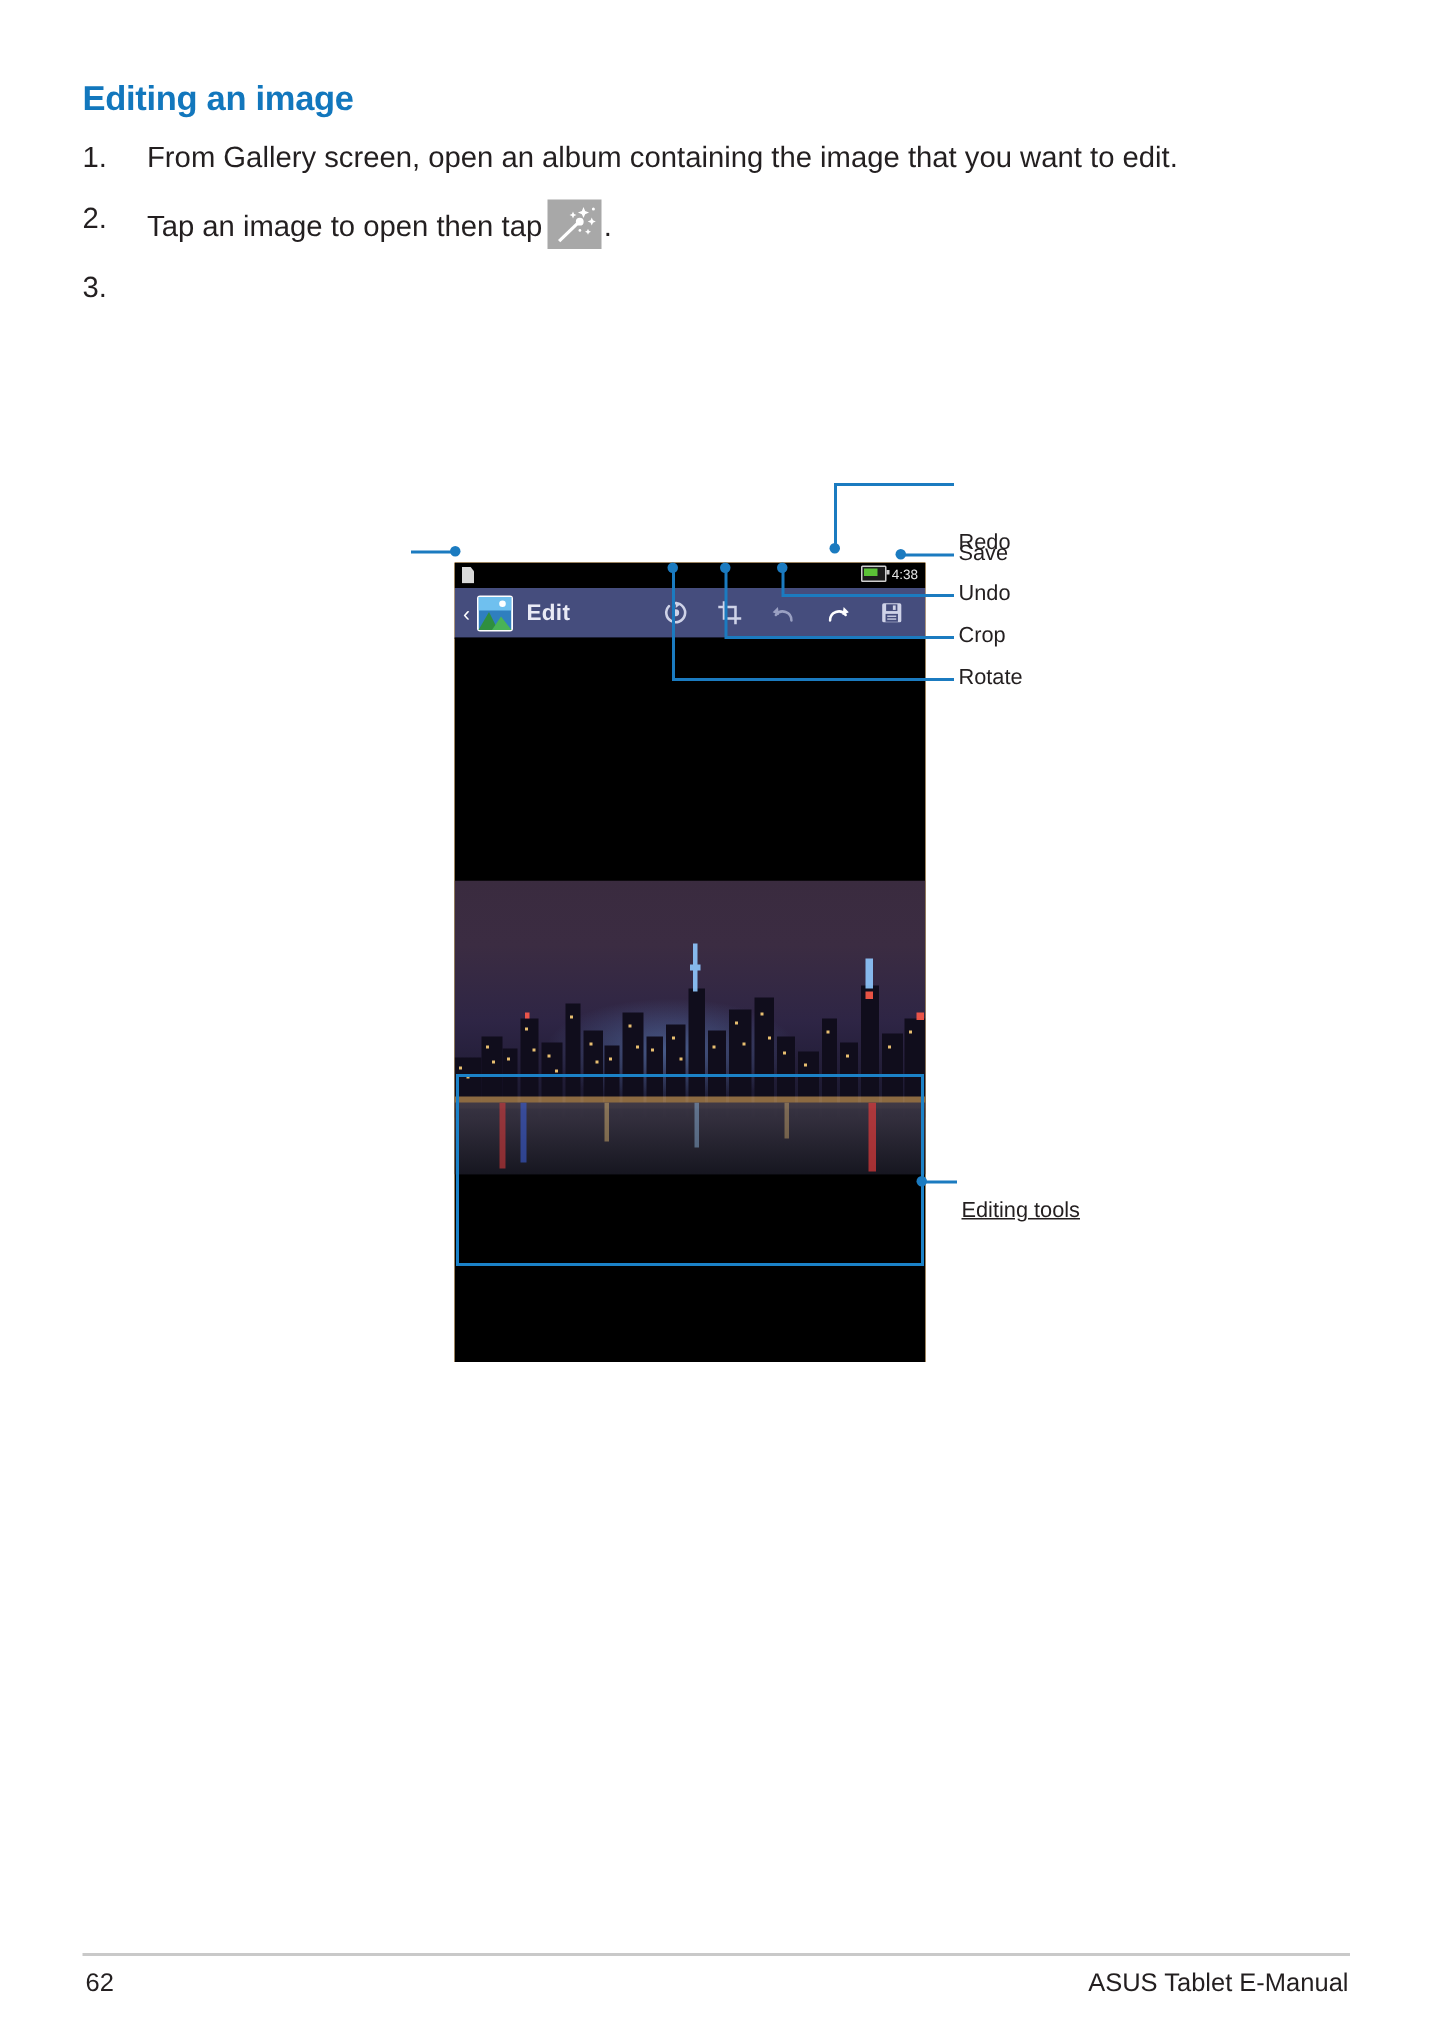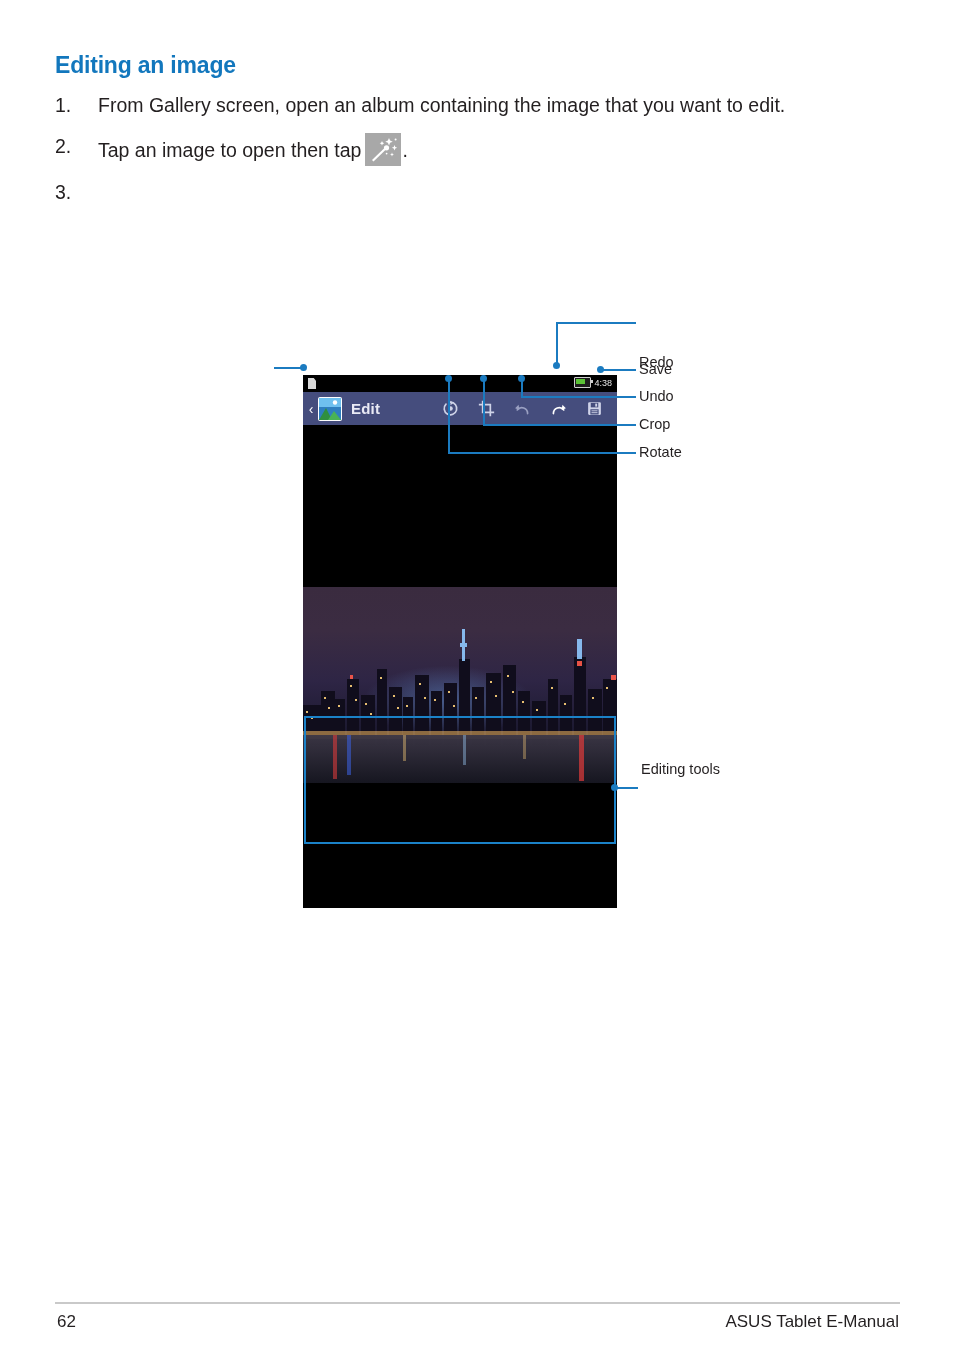--- a/index.html
+++ b/index.html
@@ -487,21 +487,21 @@
   <div class="callout-label" style="left:639px; top:415px;">Crop</div>
   <div class="cl-line cl-h" style="left:483px; top:424px; width:153px;"></div>
   <div class="cl-line cl-v" style="left:483px; top:378px; height:46px;"></div>
   <div class="cl-dot" style="left:480px; top:375px;"></div>
 
   <div class="callout-label" style="left:639px; top:443px;">Rotate</div>
   <div class="cl-line cl-h" style="left:448px; top:452px; width:188px;"></div>
   <div class="cl-line cl-v" style="left:448px; top:378px; height:74px;"></div>
   <div class="cl-dot" style="left:445px; top:375px;"></div>
 
-  <div class="callout-label" style="left:641px; top:760px;">Editing tools</div>
+  <div class="callout-label" style="left:641px; top:798px;text-decoration:underline;">Editing tools</div>
   <div class="cl-line cl-h" style="left:616px; top:787px; width:22px;"></div>
   <div class="cl-dot" style="left:611px; top:784px;"></div>
 
 </div>
 
 <div class="footer-rule"></div>
 <div class="footer-page">62</div>
 <div class="footer-title">ASUS Tablet E-Manual</div>
 
 </body></html>

